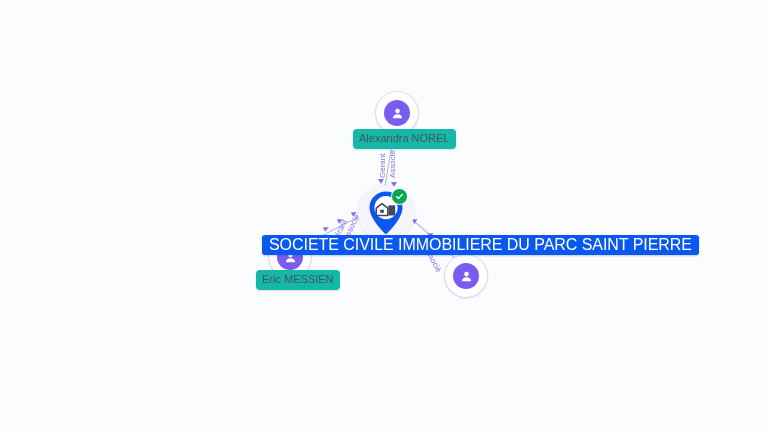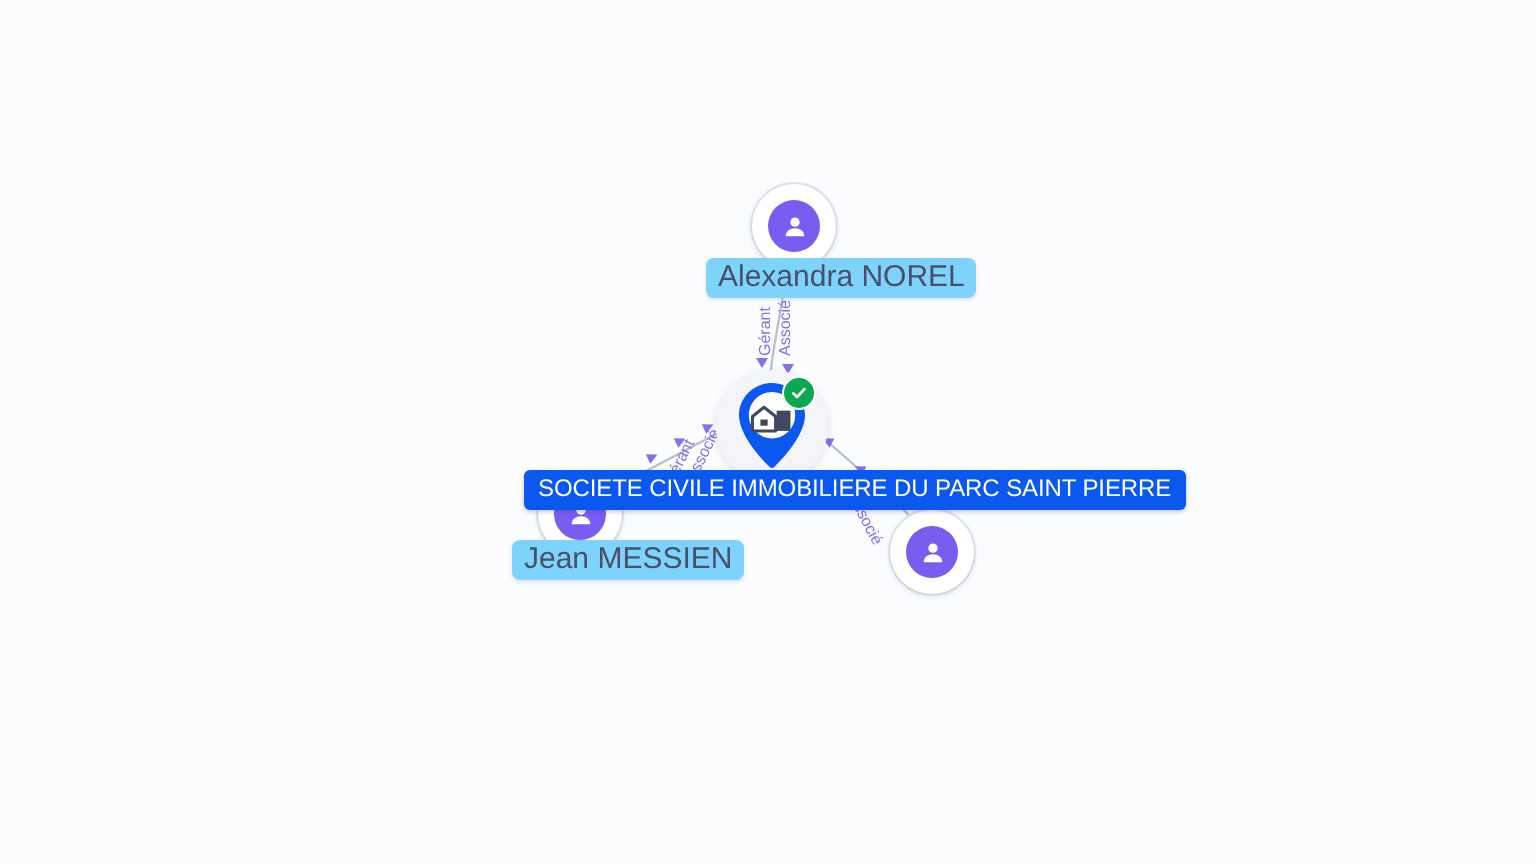--- a/index.html
+++ b/index.html
@@ -85,34 +85,34 @@
   }
   .building-glyph {
     position: absolute;
     left: 10px;
     top: 10px;
   }
 
   
   .node-label {
     position: absolute;
-    background: #7dd3fc;
+    background: #14b8a6;
     color: #4a5068;
-    font-size: 15px;
+    font-size: 11px;
     line-height: 13px;
     padding: 3px 6px 4px 6px;
     border-radius: 4px;
     white-space: nowrap;
     box-shadow: 0 1px 2px rgba(40,50,90,0.13);
   }
   .company-label {
     position: absolute;
     background: #0a58f0;
     color: #ffffff;
-    font-size: 12px;
+    font-size: 16px;
     line-height: 13px;
     letter-spacing: -0.05px;
     padding: 3px 7px 4px 7px;
     border-radius: 3px;
     white-space: nowrap;
     box-shadow: 0 1px 2px rgba(10,50,140,0.25);
   }
 
   
   .edge-label {
@@ -169,21 +169,21 @@
   <div class="node-label" style="left:353px; top:129px;">Alexandra NOREL</div>
 
   <div class="person-node" style="left:269px; top:236px;">
     <div class="avatar-disc">
       <svg width="15" height="15" viewBox="0 0 24 24" aria-hidden="true">
         <circle cx="12" cy="8.1" r="3.7" fill="#ffffff"></circle>
         <path d="M4.6 19.4c0-4.1 3.3-6.4 7.4-6.4s7.4 2.3 7.4 6.4z" fill="#ffffff"></path>
       </svg>
     </div>
   </div>
-  <div class="node-label" style="left:256px; top:270px;">Jean MESSIEN</div>
+  <div class="node-label" style="left:256px; top:270px;">Eric MESSIEN</div>
 
   <div class="person-node" style="left:445px; top:255px;">
     <div class="avatar-disc">
       <svg width="15" height="15" viewBox="0 0 24 24" aria-hidden="true">
         <circle cx="12" cy="8.1" r="3.7" fill="#ffffff"></circle>
         <path d="M4.6 19.4c0-4.1 3.3-6.4 7.4-6.4s7.4 2.3 7.4 6.4z" fill="#ffffff"></path>
       </svg>
     </div>
   </div>
 

